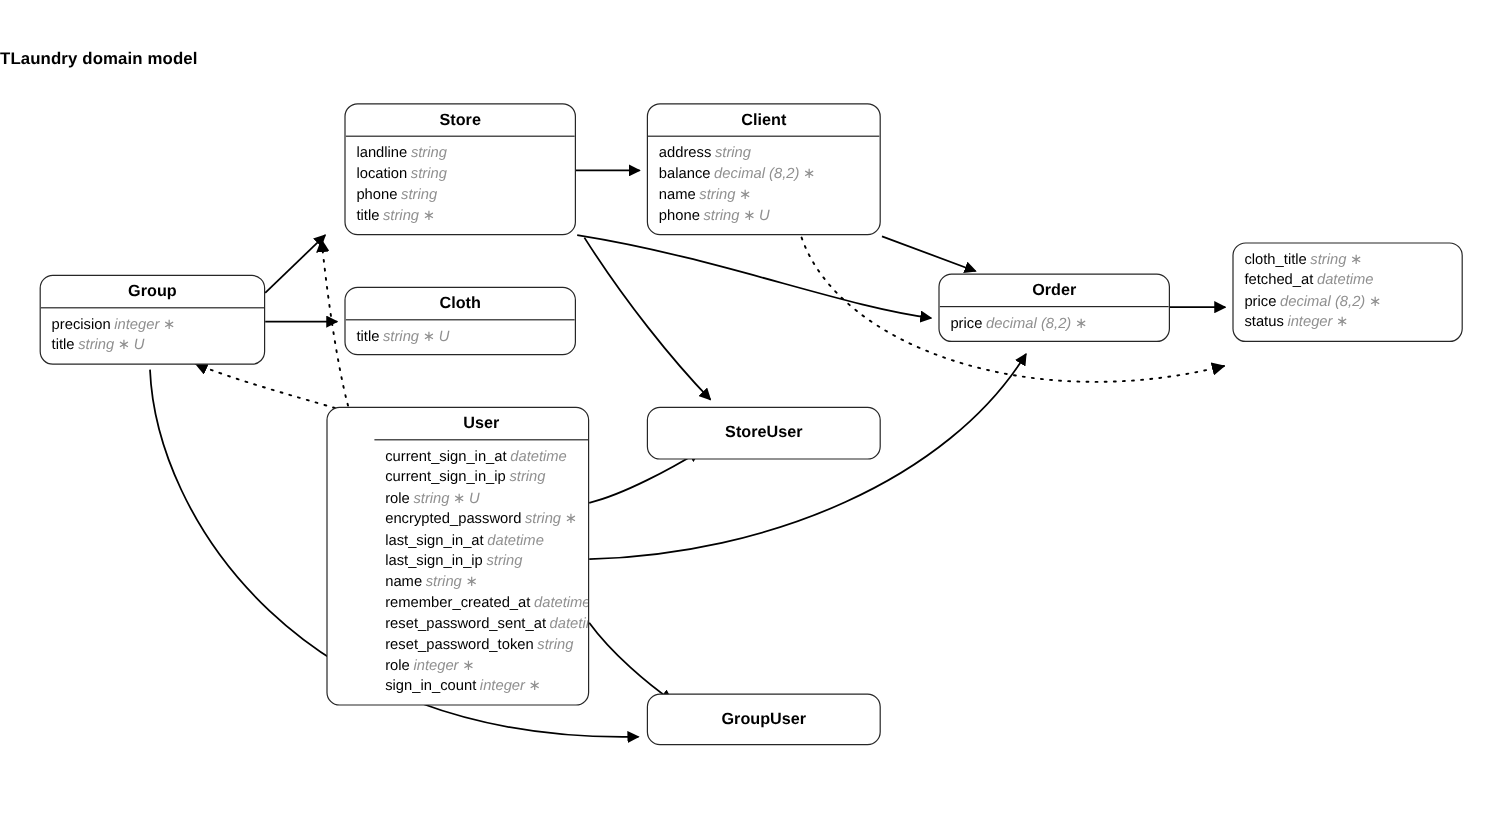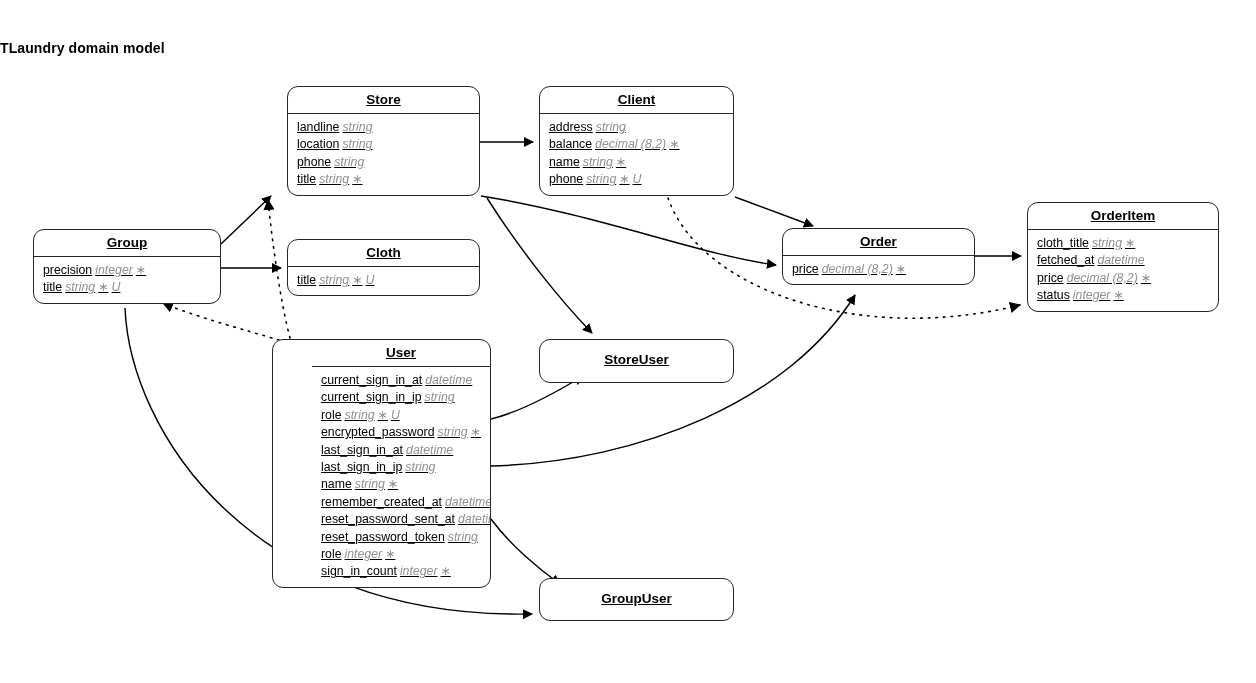--- a/index.html
+++ b/index.html
@@ -38,21 +38,20 @@
     font-weight: bold;
     letter-spacing: 0.1px;
   }
   .entity {
     position: absolute;
     box-sizing: border-box;
     background: #ffffff;
     border: 1.3px solid #262626;
     border-radius: 11px;
     overflow: hidden;
-    text-decoration: underline;
   }
   .entity-title {
     text-align: center;
     font-size: 13.5px;
     font-weight: bold;
     padding: 5px 6px 5px 6px;
     line-height: 16px;
     white-space: nowrap;
   }
   .entity.with-attrs .entity-title {
@@ -179,21 +178,20 @@
   <div class="entity with-attrs" style="left:782px; top:228px; width:193px;">
     <div class="entity-title">Order</div>
     <div class="attr-list">
       <div class="attr-row">
         <span class="attr-name">price</span><span class="attr-type">decimal (8,2)</span><span class="attr-flag">∗</span><span class="attr-flag u-flag"></span>
       </div>
     </div>
   </div>
 
   <div class="entity with-attrs" style="left:1027px; top:202px; width:192px;">
-    <div class="entity-title">OrderItem</div>
     <div class="attr-list">
       <div class="attr-row">
         <span class="attr-name">cloth_title</span><span class="attr-type">string</span><span class="attr-flag">∗</span><span class="attr-flag u-flag"></span>
       </div>
       <div class="attr-row">
         <span class="attr-name">fetched_at</span><span class="attr-type">datetime</span><span class="attr-flag"></span><span class="attr-flag u-flag"></span>
       </div>
       <div class="attr-row">
         <span class="attr-name">price</span><span class="attr-type">decimal (8,2)</span><span class="attr-flag">∗</span><span class="attr-flag u-flag"></span>
       </div>

